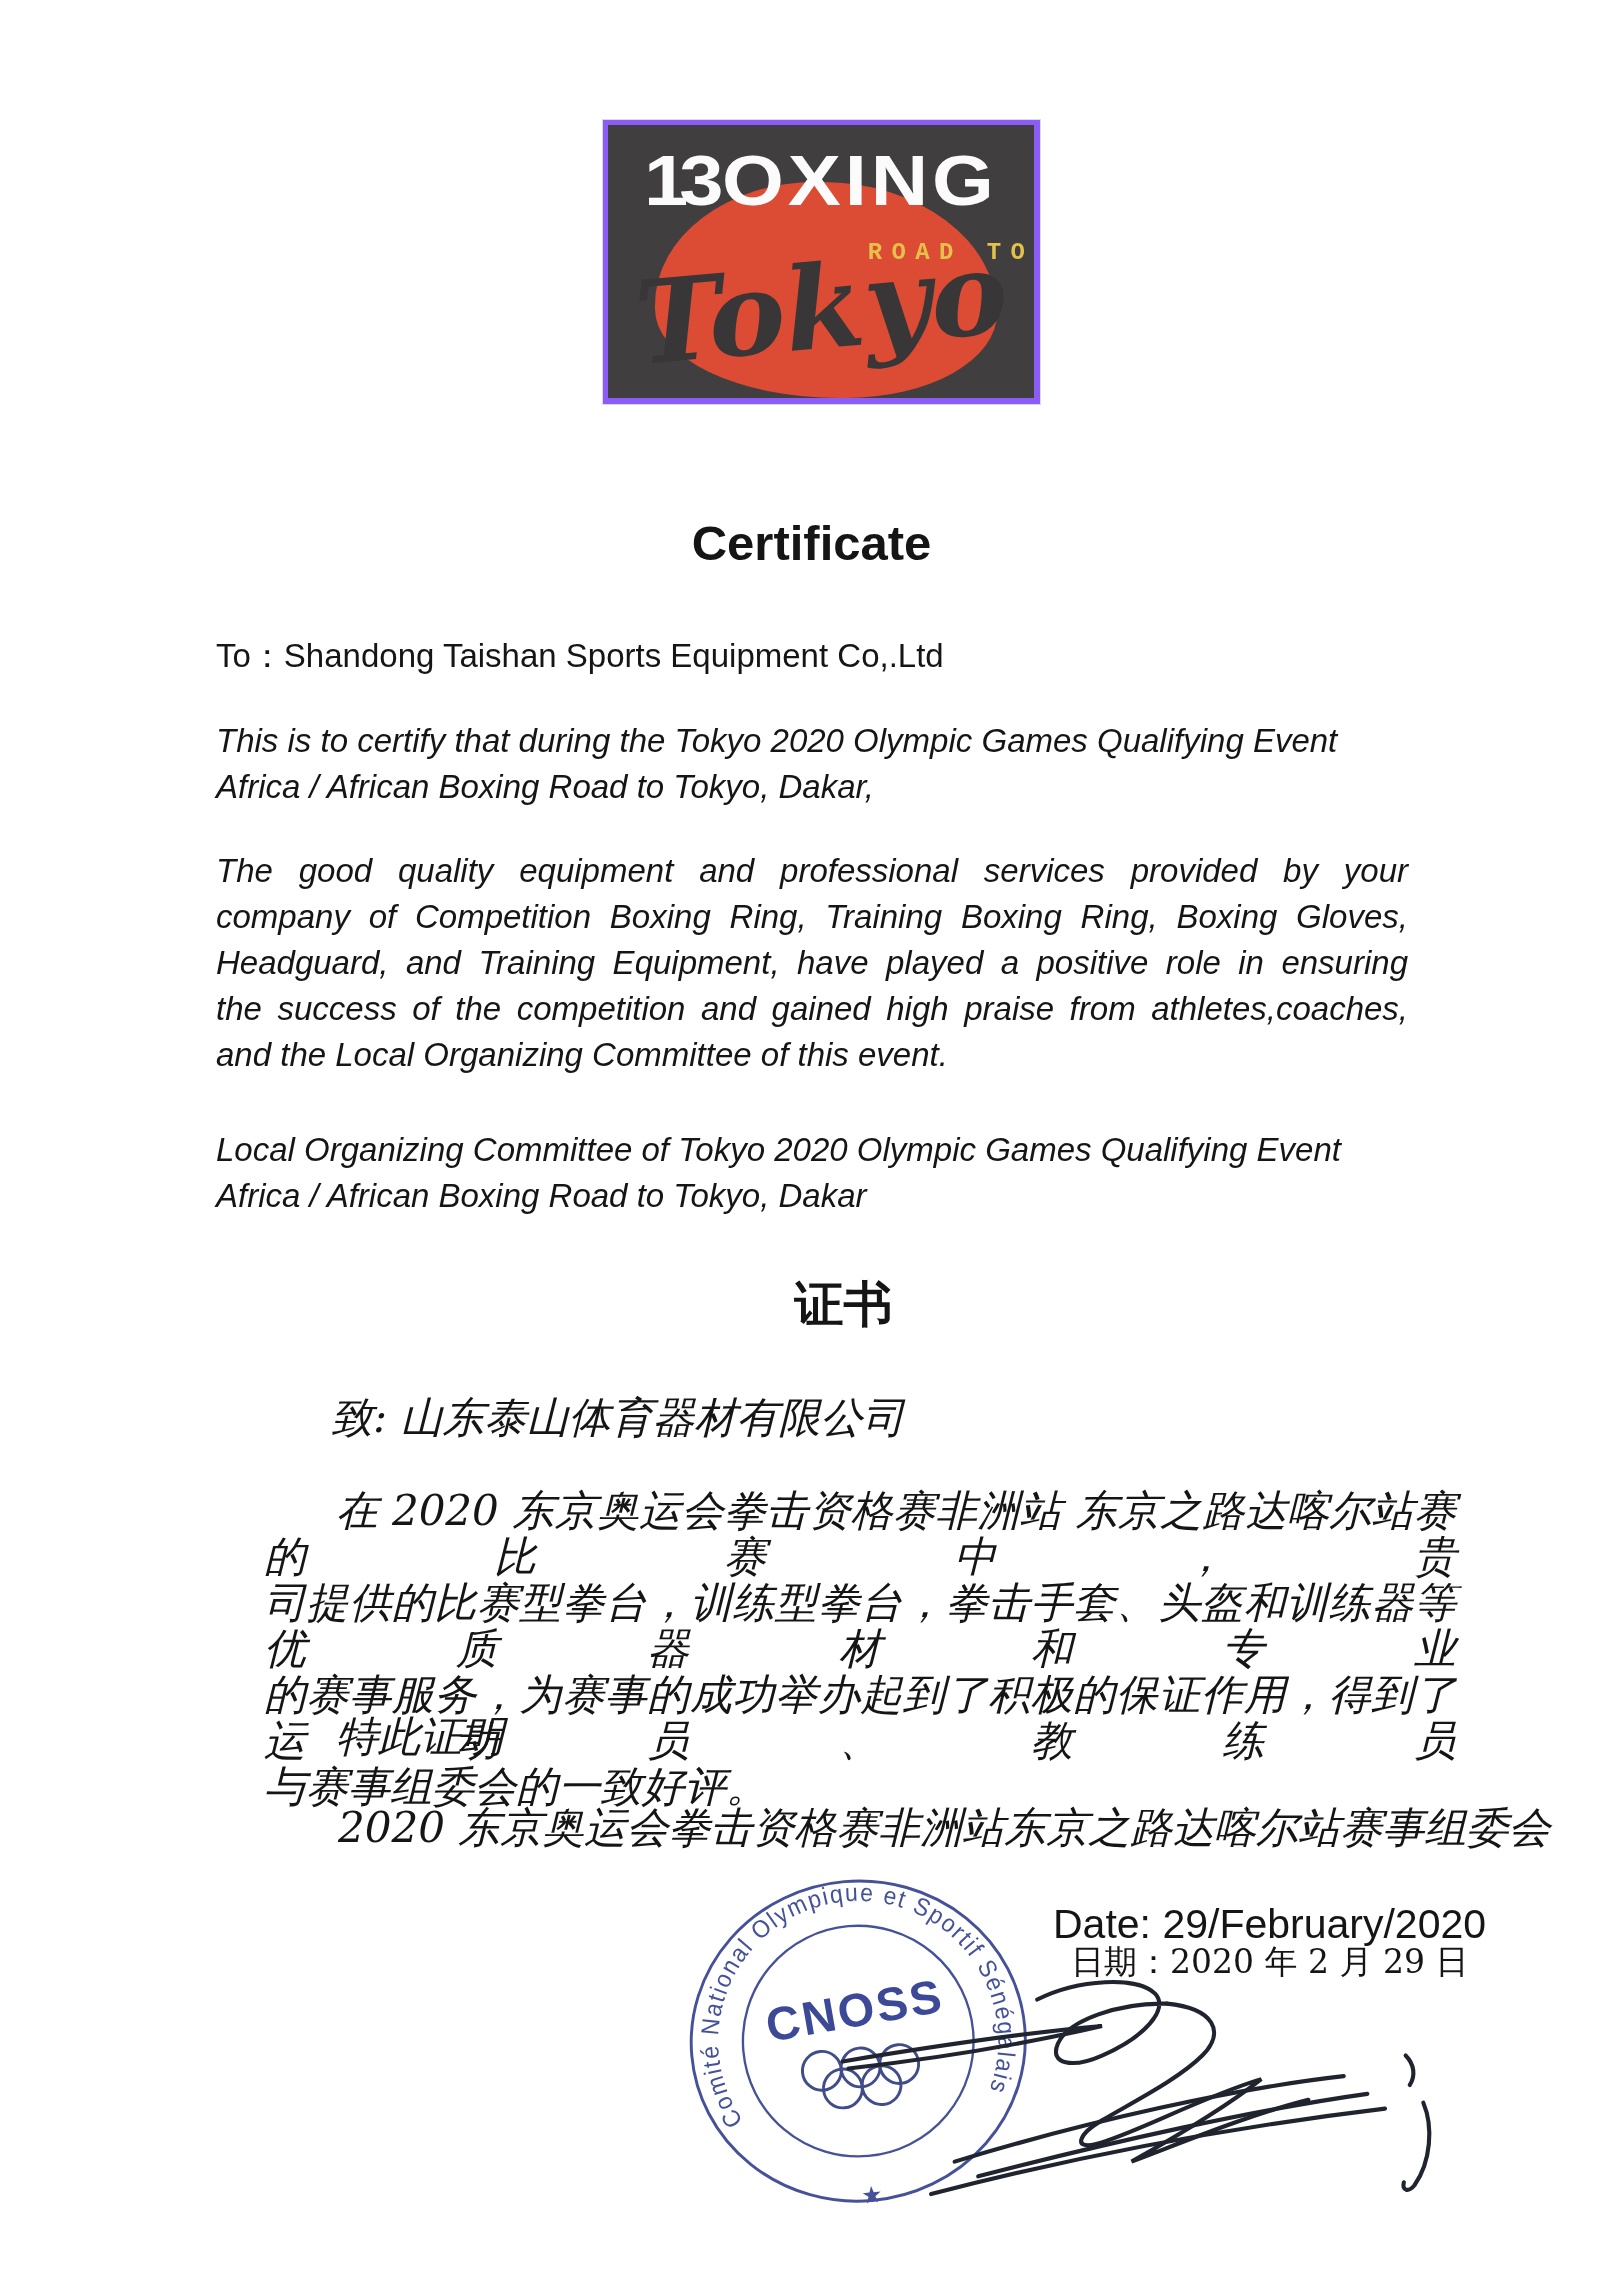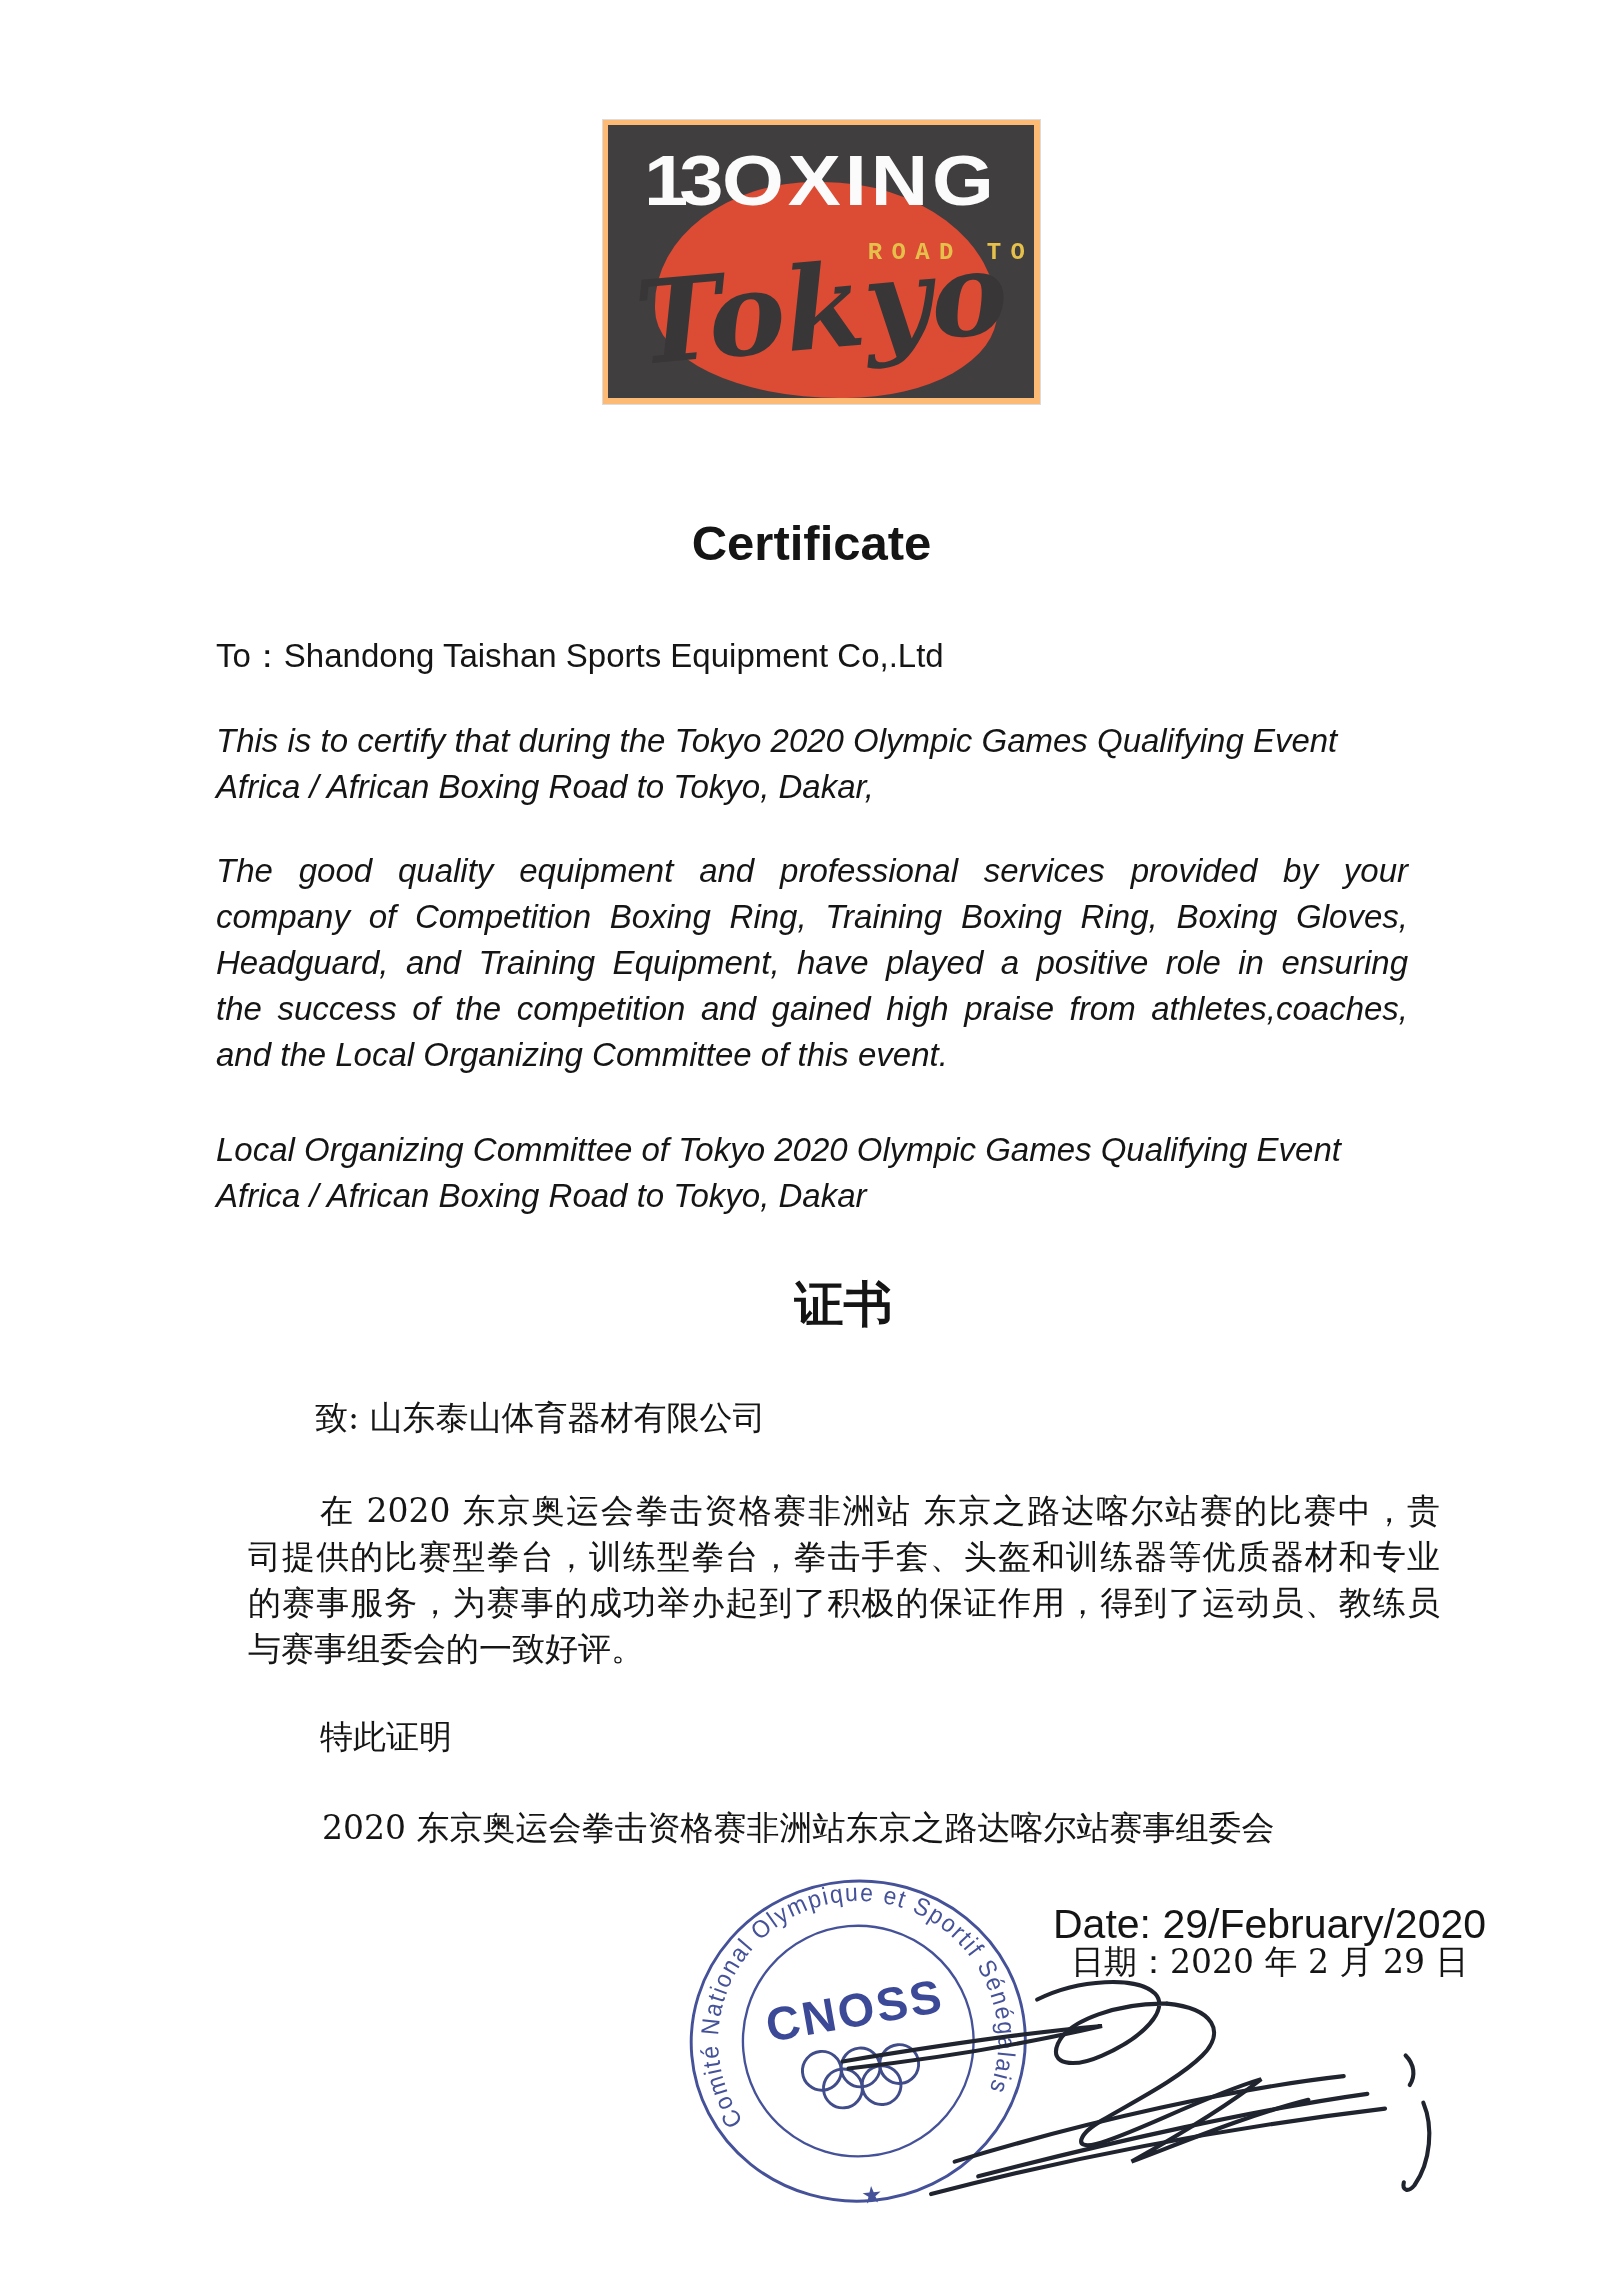--- a/index.html
+++ b/index.html
@@ -9,21 +9,21 @@
     background:#ffffff;
     font-family:"Liberation Sans","DejaVu Sans",sans-serif;
     color:#151515;
     overflow:hidden;
     margin:0 auto;
   }
   
   .logo-frame{
     position:absolute;left:602px;top:119px;
     width:426px;height:273px;
-    background:#fdba74;
+    background:#8b5cf6;
     padding:5.3px;border:1.8px solid #dddcdc;
   }
   .logo-inner{position:relative;width:100%;height:100%;background:#413e40;overflow:hidden;}
   .red-blob{
     position:absolute;left:47px;top:57px;width:342px;height:216px;
     background:#dc4b33;
     border-radius:48% 52% 45% 55% / 58% 62% 40% 42%;
   }
   .boxing-line{
     position:absolute;top:20px;left:0;width:100%;
@@ -56,21 +56,21 @@
   .body-para{top:848px;}
   .closing-para{top:1127px;}
   .en-line{white-space:nowrap;font-style:italic;}
   .just{white-space:normal;text-align:justify;text-align-last:justify;}
   
   .cn{font-family:"DejaVu Serif","Liberation Serif",serif;padding-left:32px;}
   .cn-title{
     position:absolute;top:1272px;left:0;width:100%;
     text-align:center;font-weight:bold;font-size:49px;line-height:65px;
   }
-  .cn-block{position:absolute;left:216px;width:1192px;font-size:33px;line-height:46px;}
+  .cn-block{position:absolute;left:232px;width:1192px;font-size:42px;line-height:46px;font-style:italic;}
   .cn-to{top:1395px;text-indent:67px;}
   .cn-para{top:1488px;}
   .cn-para .cn-line{text-align:justify;text-align-last:justify;}
   .cn-para .cn-line.first{text-indent:72px;}
   .cn-para .cn-line.last{text-align:left;text-align-last:left;}
   .cn-hereby{top:1714px;text-indent:72px;}
   .cn-committee{top:1805px;text-indent:74px;white-space:nowrap;}
   
   .date-en{position:absolute;left:1053px;top:1901px;font-size:41px;line-height:46px;white-space:nowrap;}
   .date-cn{position:absolute;left:1039px;top:1939px;font-size:33px;line-height:46px;white-space:nowrap;}

